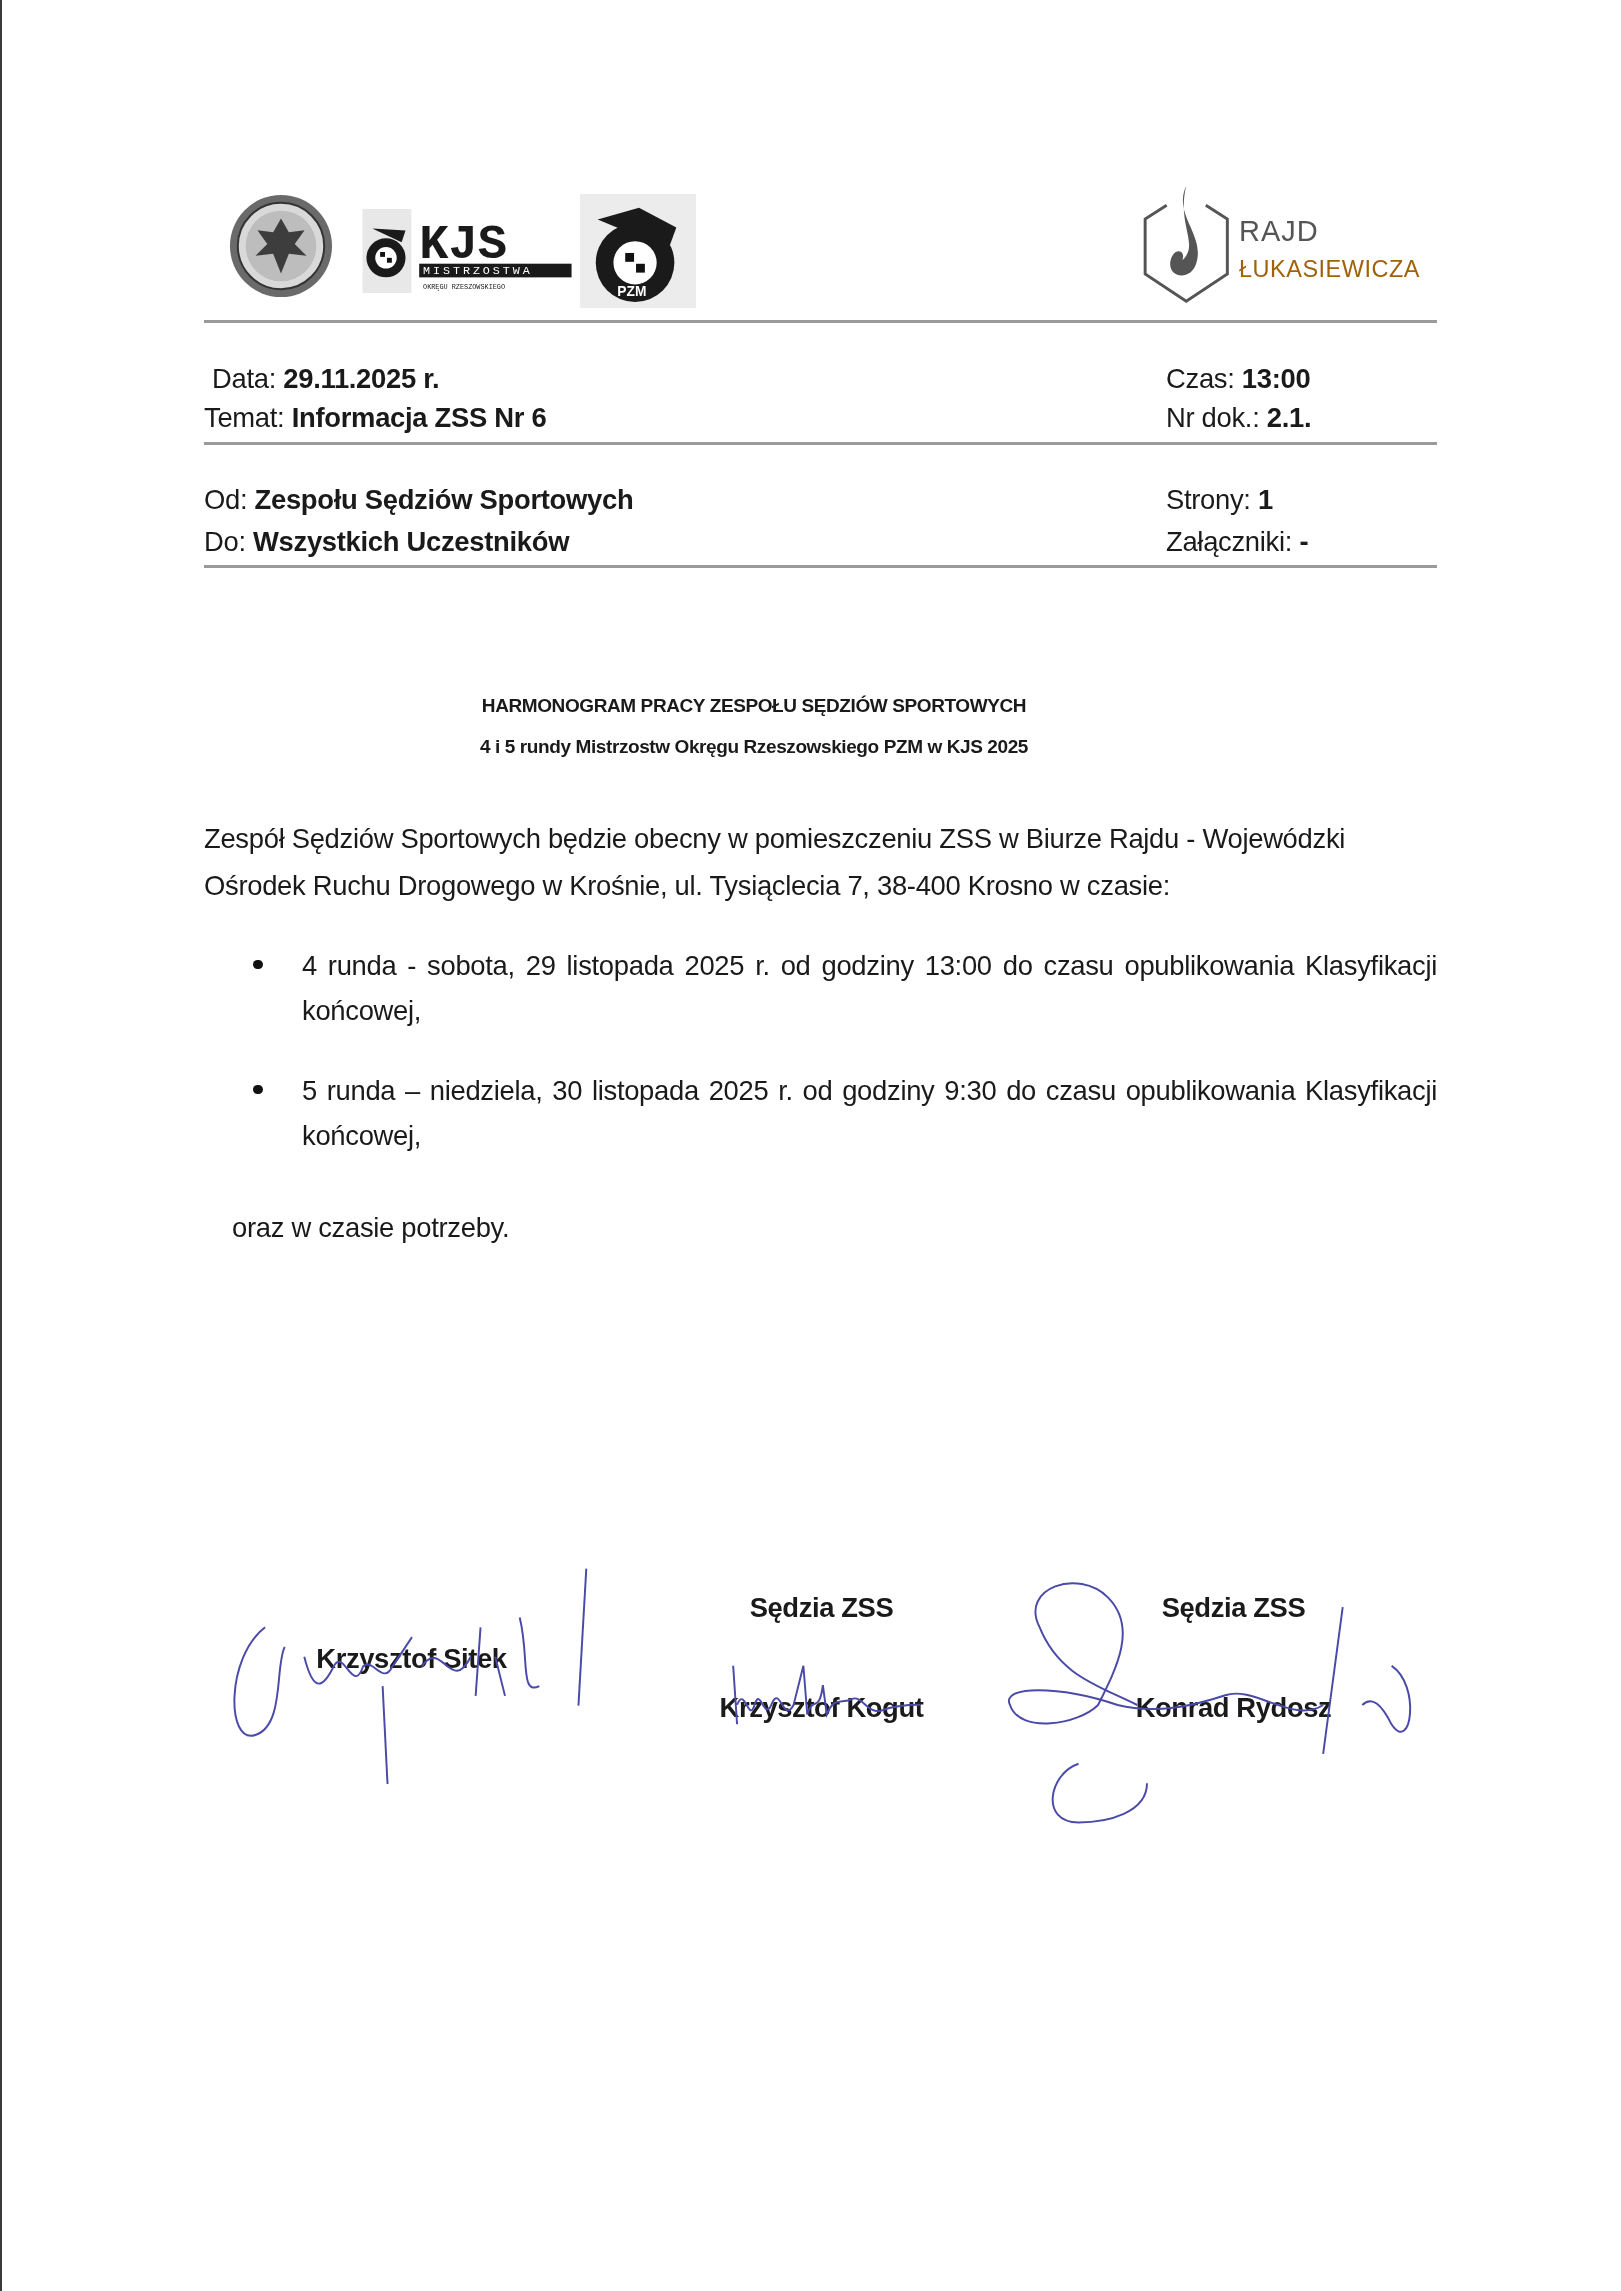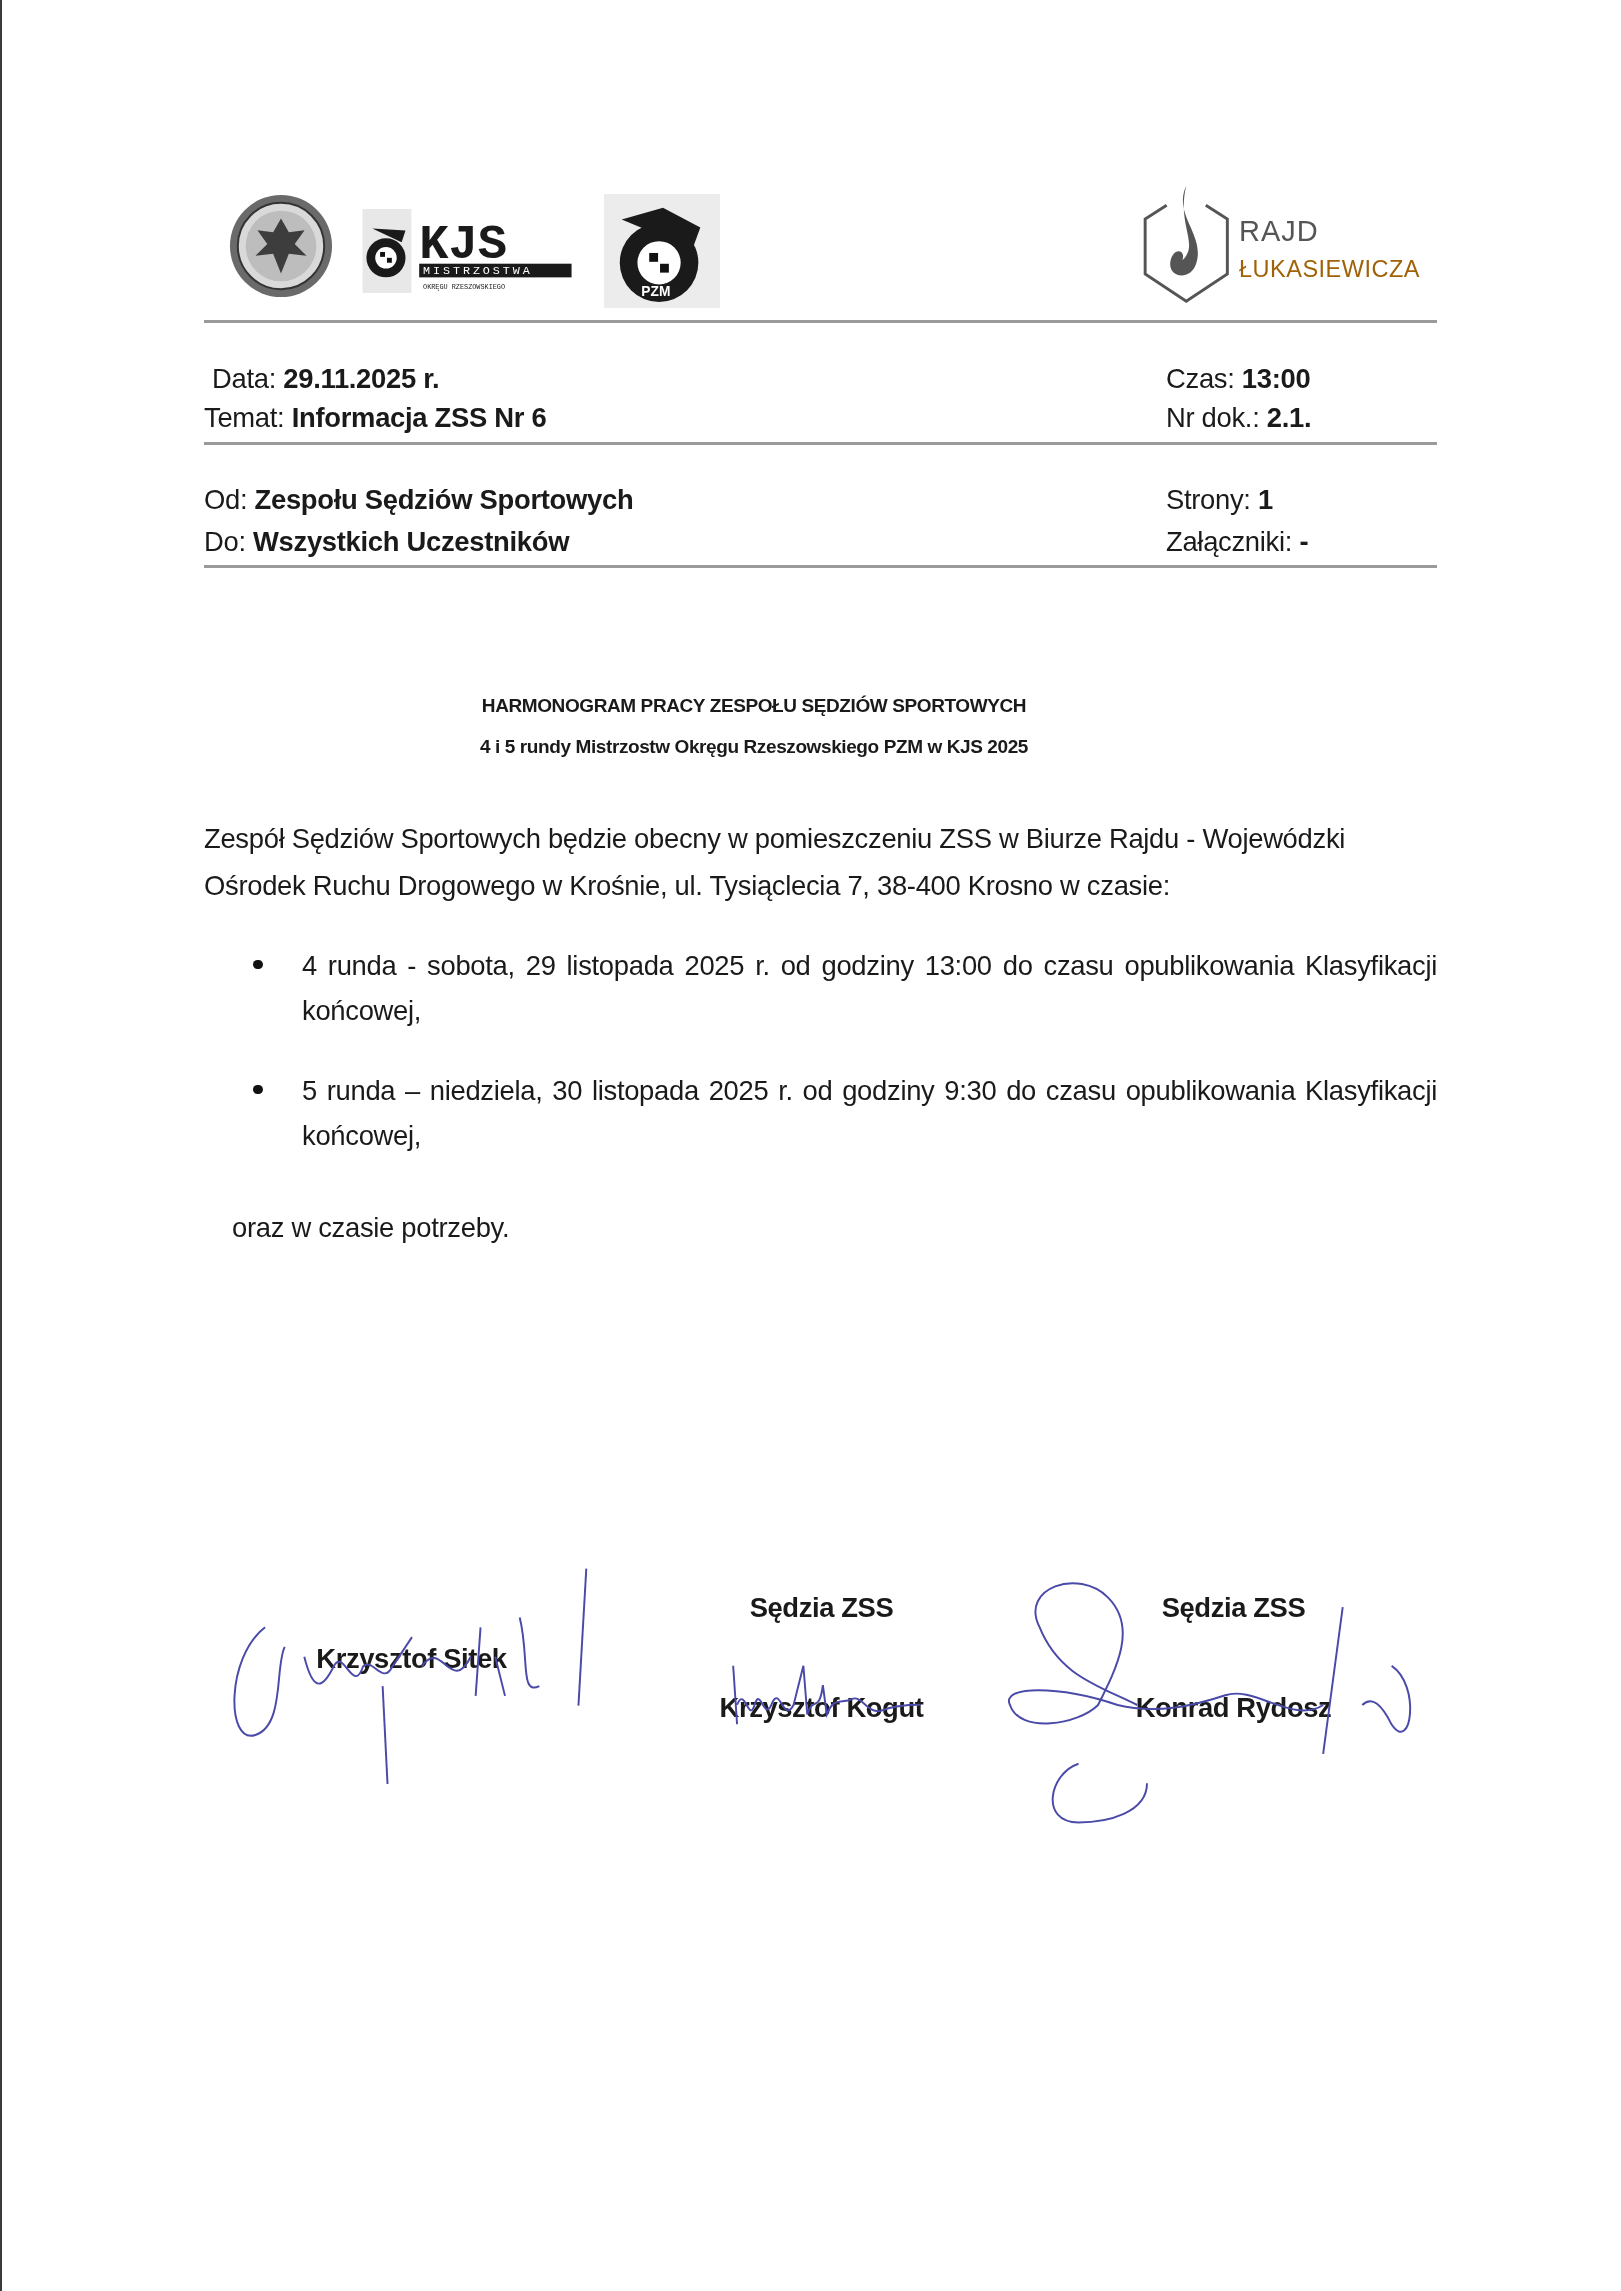--- a/index.html
+++ b/index.html
@@ -41,21 +41,21 @@
     <rect x="18" y="44" width="5" height="5" fill="#111"></rect>
       <rect x="25" y="50" width="5" height="5" fill="#111"></rect>
     <path d="M10 20 L40 34 L44 22 Z" fill="#1a1a1a"></path>
     <text x="58" y="50" font-family="Liberation Mono, monospace" font-size="50" font-weight="bold" fill="#1a1a1a">KJS</text>
     <rect x="58" y="56" width="156" height="14" fill="#1a1a1a"></rect>
     <text x="62" y="67" font-family="Liberation Mono, monospace" font-size="12" fill="#fff" letter-spacing="3">MISTRZOSTWA</text>
     <text x="62" y="82" font-family="Liberation Mono, monospace" font-size="7" fill="#1a1a1a">OKRĘGU RZESZOWSKIEGO</text>
   </svg>
 </div>
 
-<div class="abs" style="left:604px;top:194px;width:116px;height:114px;">
+<div class="abs" style="left:580px;top:194px;width:116px;height:114px;">
   <svg width="116" height="114" viewBox="0 0 118 116">
     <rect width="118" height="116" fill="#ececec"></rect>
     <circle cx="56" cy="70" r="40" fill="#1a1a1a"></circle>
     <circle cx="56" cy="70" r="22" fill="#fff"></circle>
     <rect x="46" y="60" width="9" height="9" fill="#111"></rect>
       <rect x="57" y="71" width="9" height="9" fill="#111"></rect>
     <path d="M18 26 L90 56 L98 34 L60 14 Z" fill="#1a1a1a"></path>
     <text x="38" y="104" font-family="Liberation Sans, sans-serif" font-size="14" font-weight="bold" fill="#fff">PZM</text>
   </svg>
 </div>

